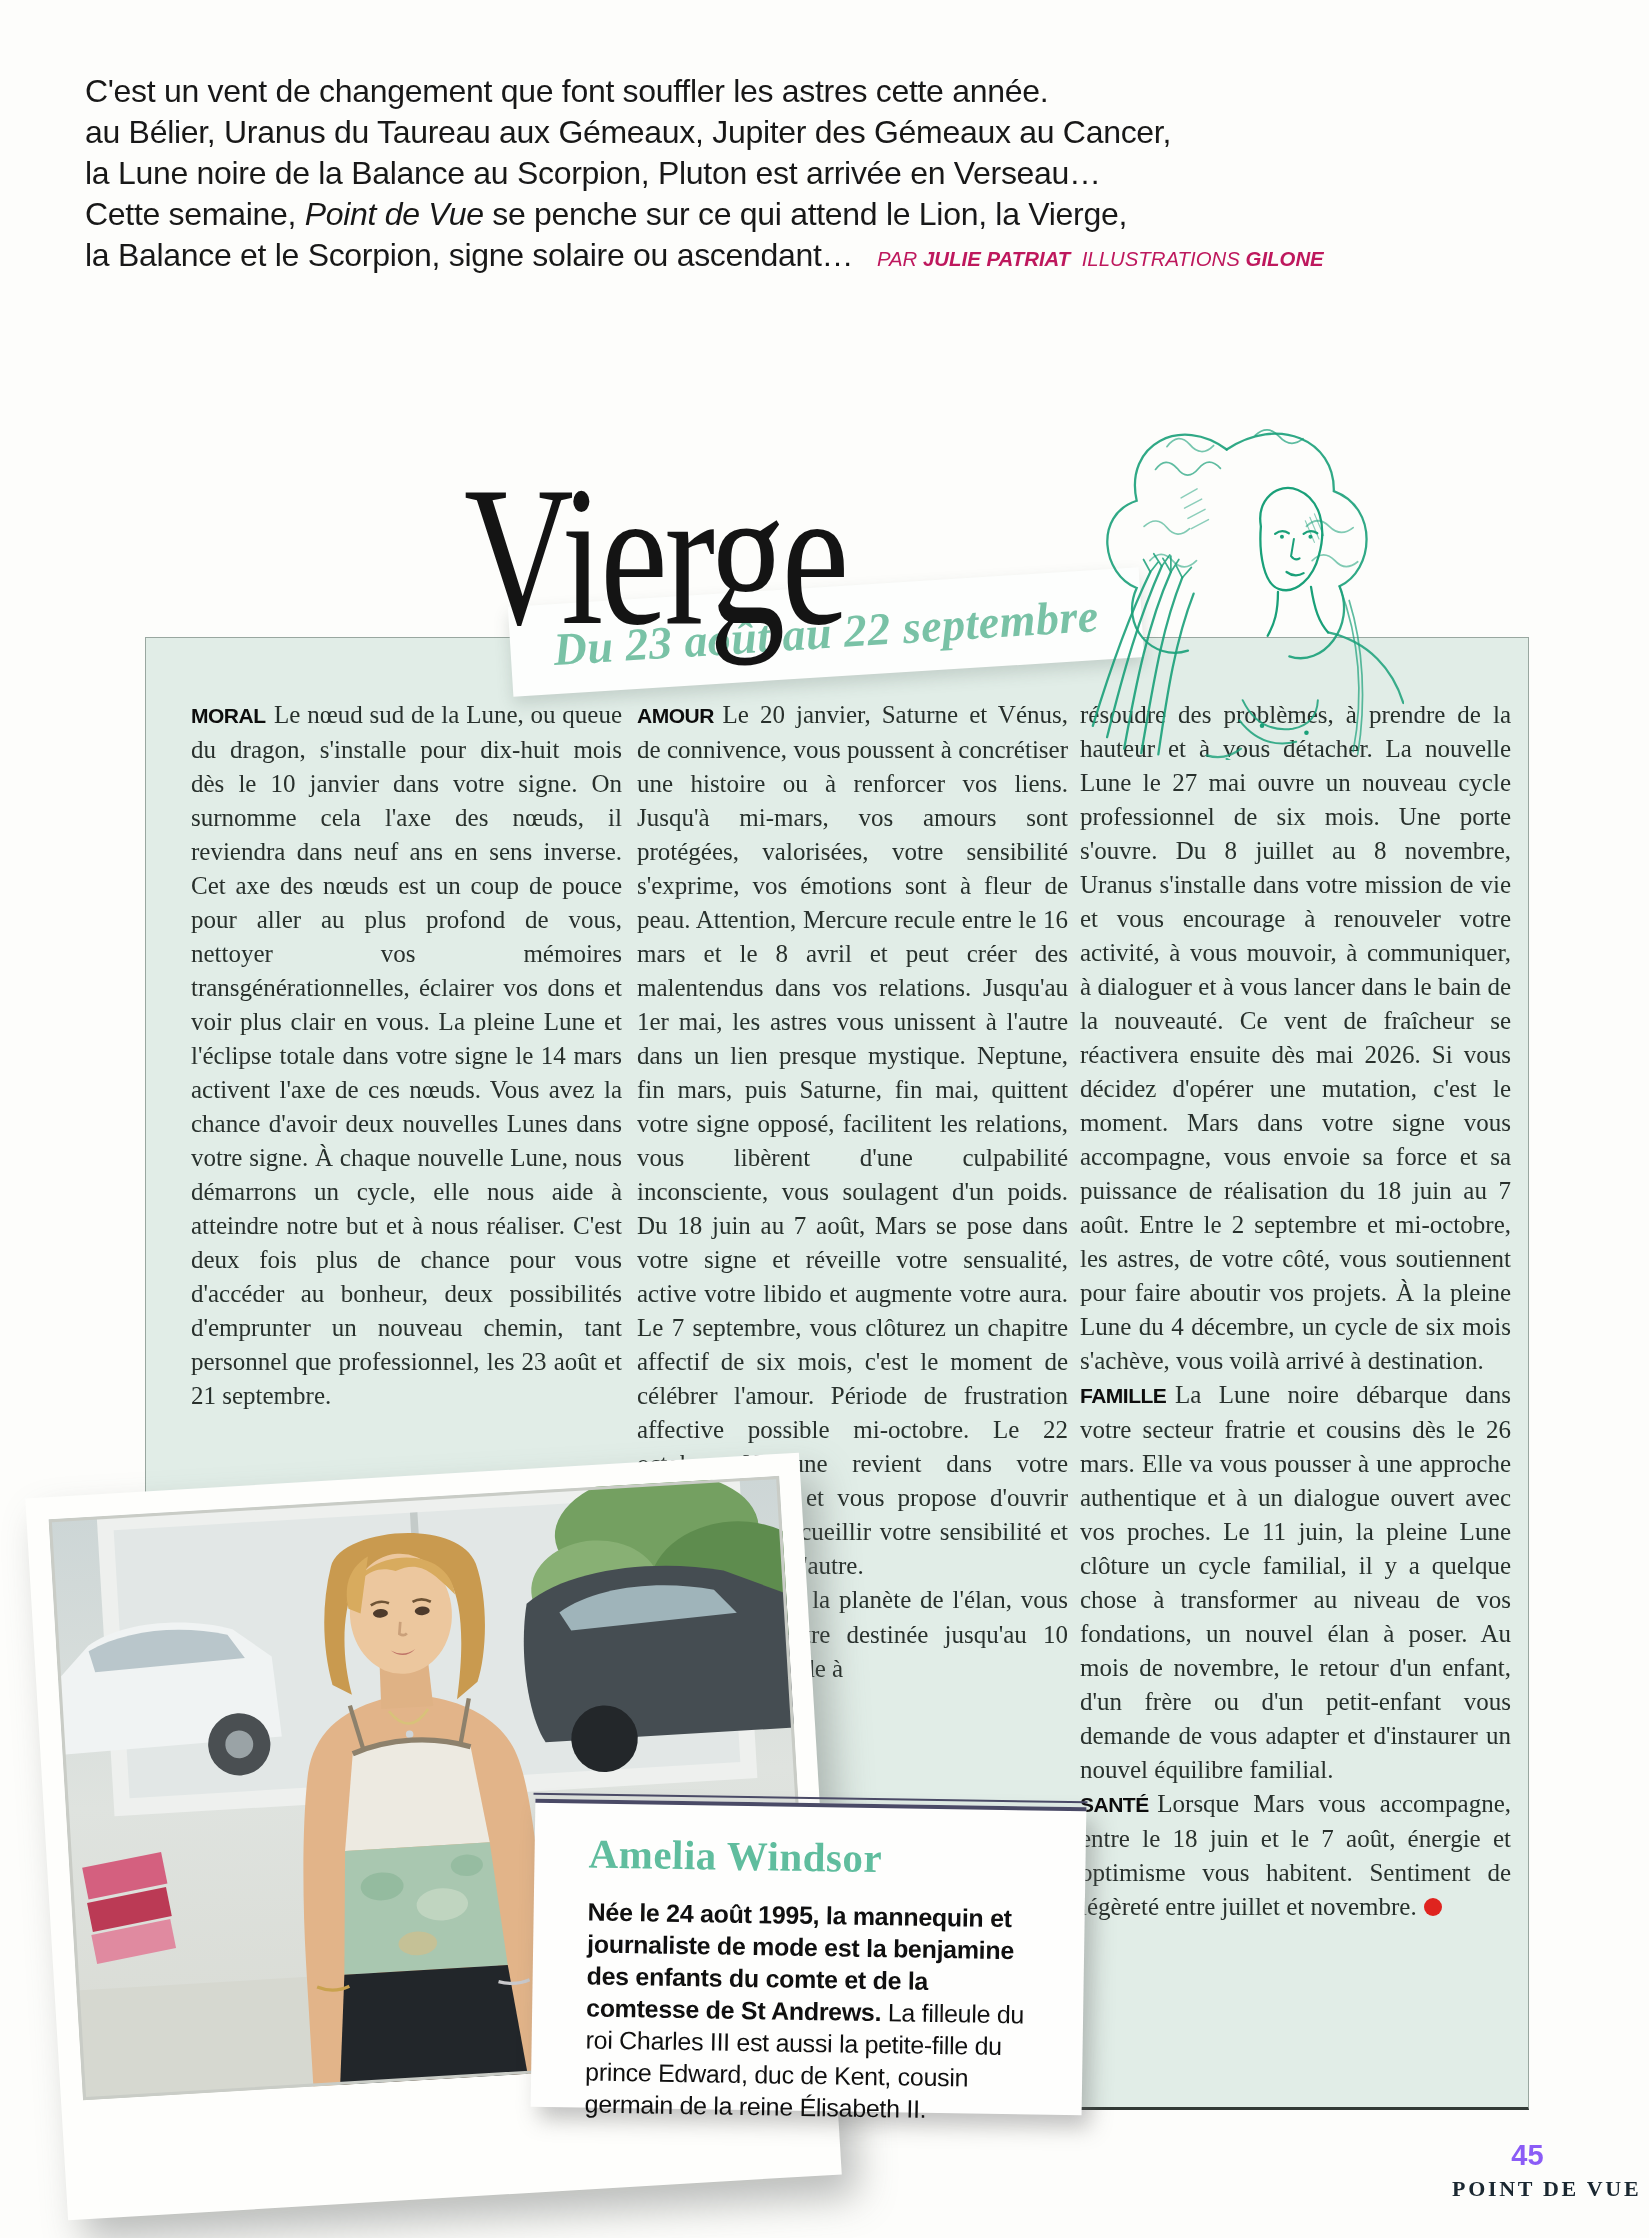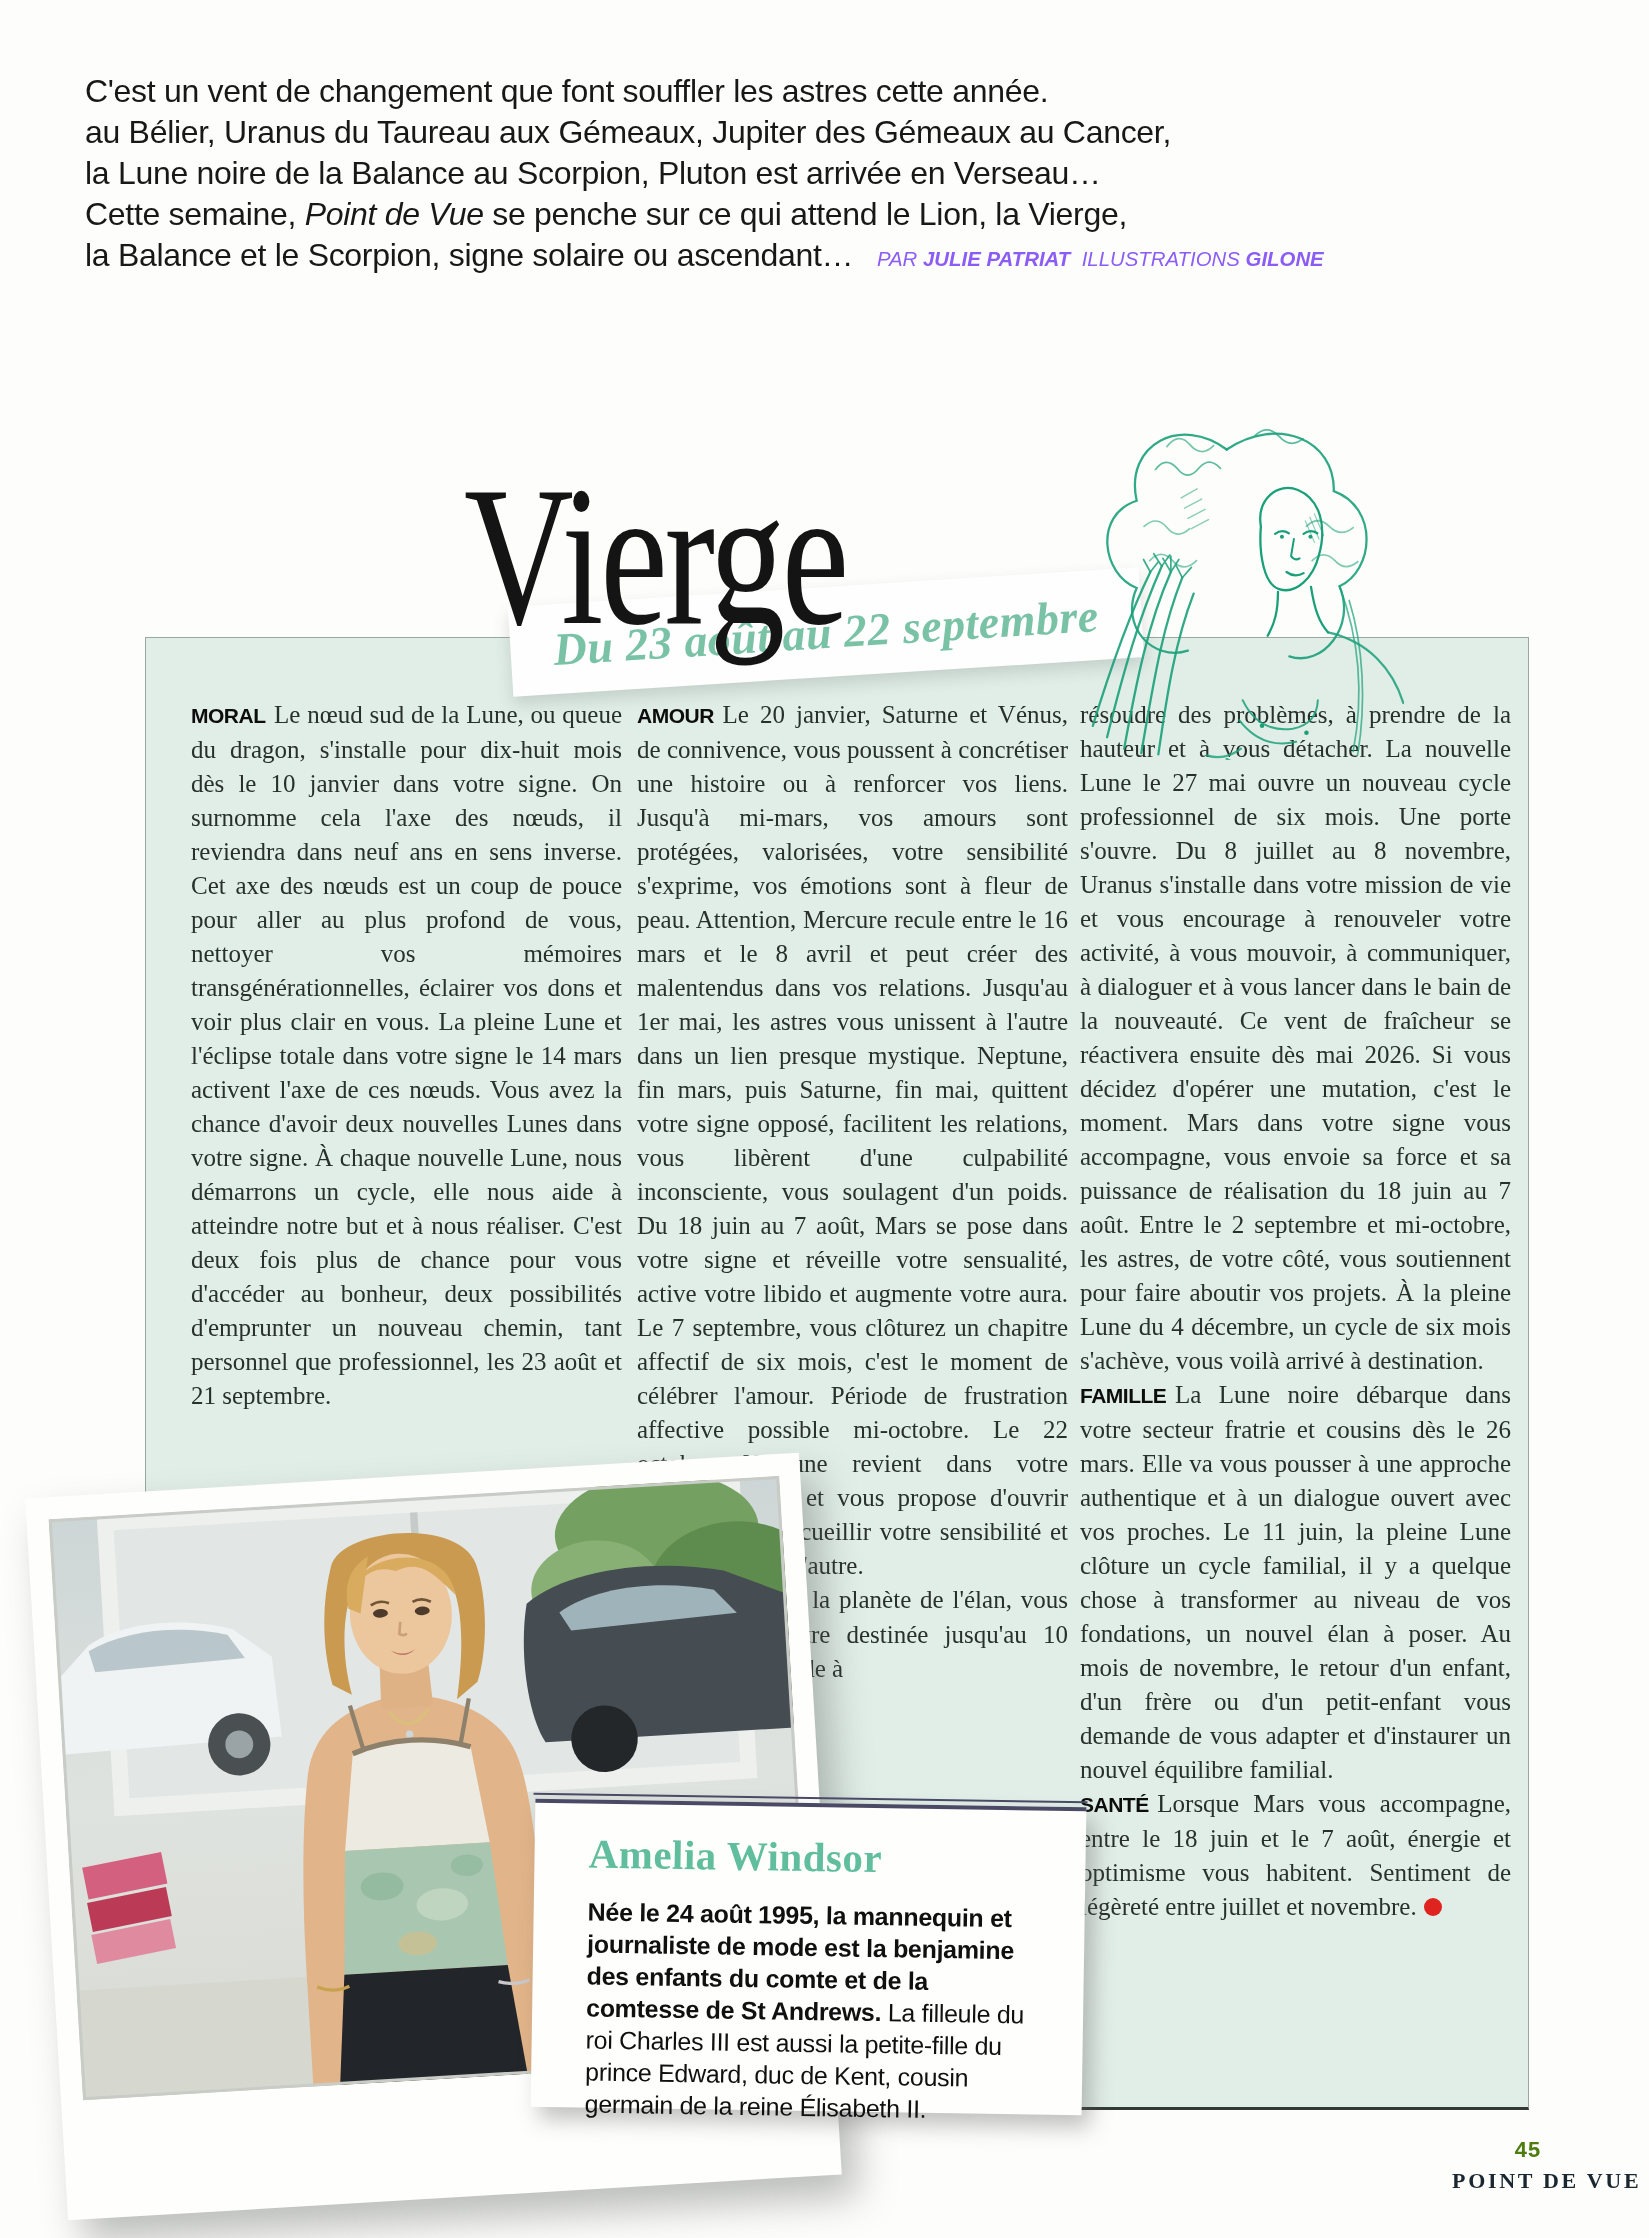--- a/index.html
+++ b/index.html
@@ -6,21 +6,21 @@
   .page{position:relative;width:1650px;height:2239px;background:#fdfdfb;overflow:hidden;
         font-family:"Liberation Serif",serif;}
   .page *{box-sizing:border-box;}
 
   
   .intro{position:absolute;left:85px;top:71px;width:1301px;
          font-family:"Liberation Sans",sans-serif;font-size:32px;line-height:41px;
          color:#181818;letter-spacing:-0.3px;}
   .intro .b{font-weight:400;}
   .intro .i{font-style:italic;}
-  .byline{font-size:20.4px;font-style:italic;margin-left:15px;letter-spacing:0;color:#8b5cf6;white-space:nowrap;}
+  .byline{font-size:20.4px;font-style:italic;margin-left:15px;letter-spacing:0;color:#be185d;white-space:nowrap;}
   .byline .by-name{font-weight:800;}
 
   
   .sign-title{position:absolute;left:464px;top:456px;margin:0;
               font-family:"Liberation Serif",serif;font-weight:400;
               font-size:200px;line-height:200px;color:#141414;letter-spacing:-4.3px;
               transform:scaleX(.76);transform-origin:0 0;z-index:6;}
 
   
   .panel{position:absolute;left:145px;top:637px;width:1384px;height:1473px;
@@ -66,21 +66,21 @@
                padding:26px 38px 21.5px 54px;}
   .profile-box::before{content:"";position:absolute;left:-2.2px;right:-1.1px;top:-10.2px;height:2.2px;background:#4a4a66;}
   .profile-box h2{margin:0 0 18.3px 0;font-family:"Liberation Serif",serif;font-weight:700;
                   font-size:41px;color:#60bd9e;letter-spacing:0.5px;}
   .profile-box p{margin:0;font-family:"Liberation Sans",sans-serif;font-size:25px;
                  line-height:32px;color:#101010;letter-spacing:-0.3px;}
   .profile-box p .bold{font-weight:700;}
 
   
   .footer{position:absolute;left:1452px;top:2139px;width:151px;text-align:center;z-index:2;}
-  .page-num{font-family:Liberation Mono, monospace;font-weight:700;font-size:22px;color:#4d7c0f;}
+  .page-num{font-family:Liberation Sans, sans-serif;font-weight:700;font-size:29px;color:#8b5cf6;}
   .brand{font-family:"Liberation Serif",serif;font-weight:700;font-size:22px;color:#1a2730;
          letter-spacing:2.7px;margin-top:4.3px;white-space:nowrap;}
 </style>
 </head>
 <body>
 
 <div class="page">
 
   <header class="intro">
     <div><span>C'est un vent de changement que font souffler les astres cette année.</span></div>

